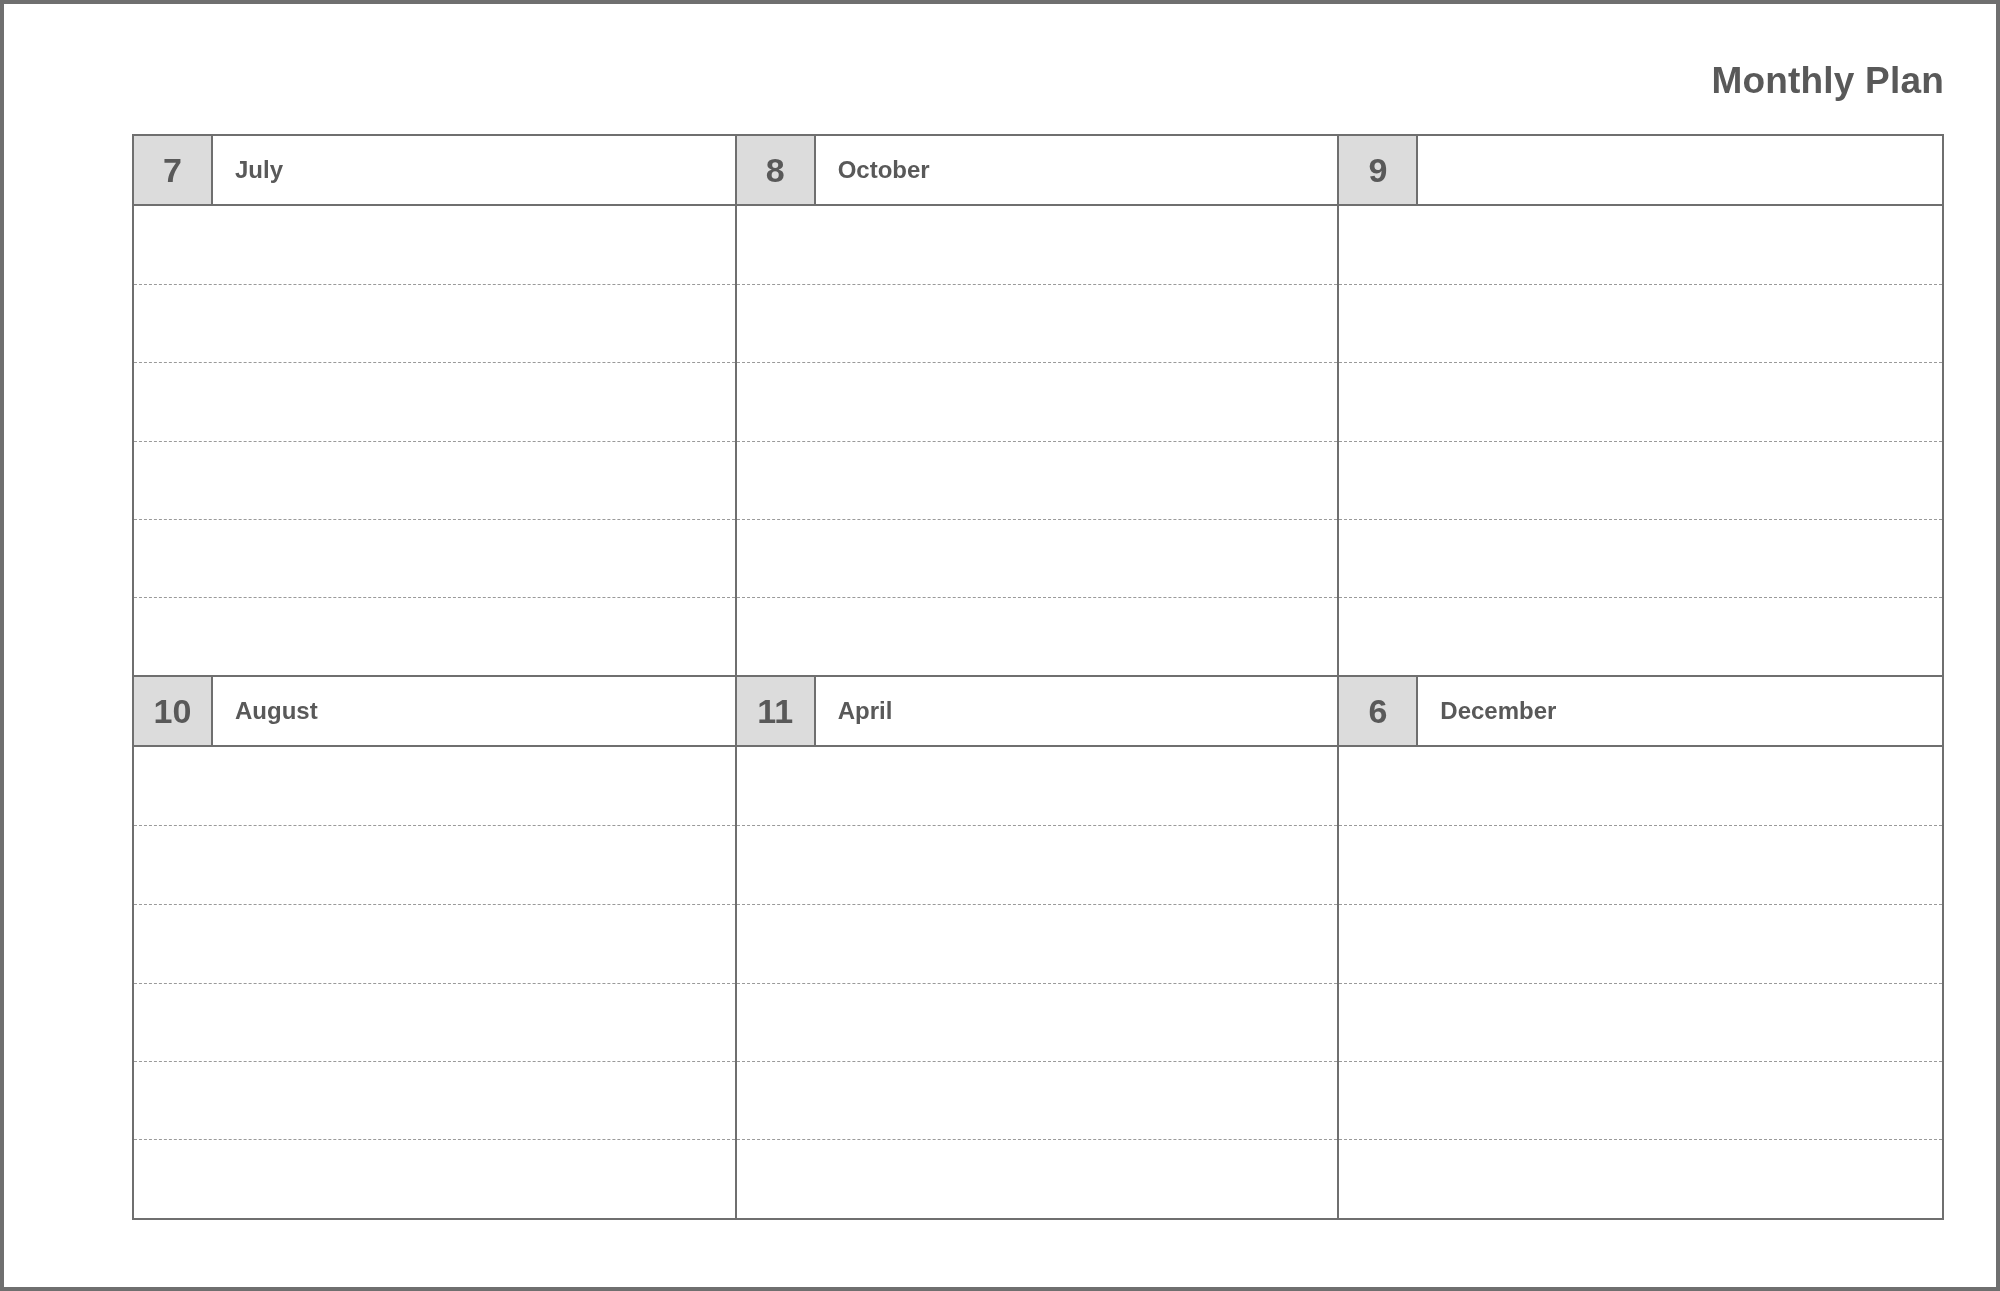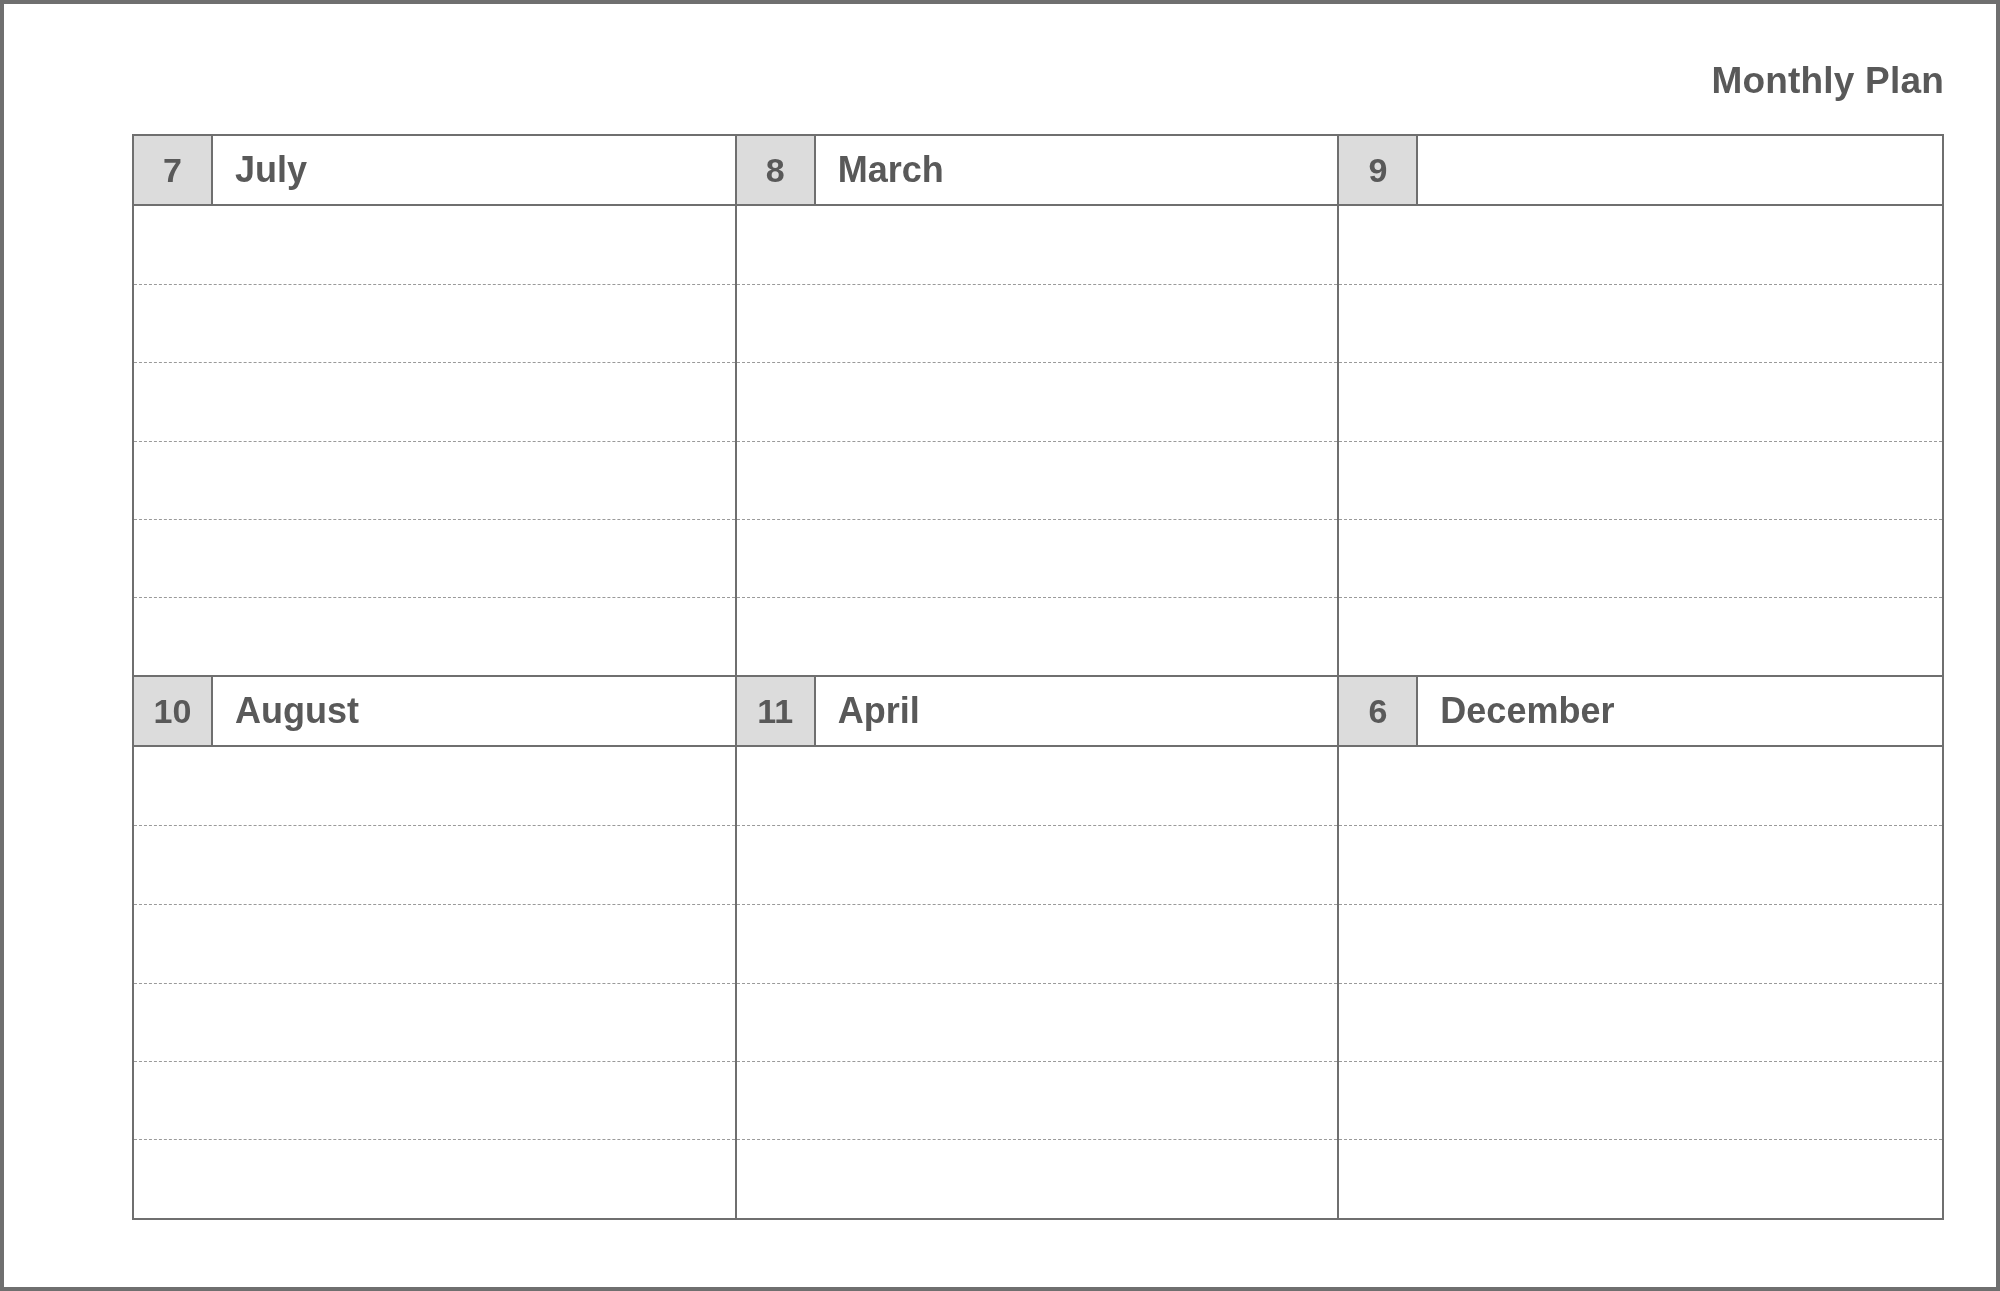--- a/index.html
+++ b/index.html
@@ -100,21 +100,21 @@
     color: #595959;
     border-right: 2px solid #6f6f6f;
     box-sizing: border-box;
   }
 
   .month-name {
     flex: 1 1 auto;
     display: flex;
     align-items: center;
     padding-left: 22px;
-    font-size: 36px;
+    font-size: 24px;
     font-weight: bold;
     color: #595959;
     box-sizing: border-box;
   }
 
   .cell-body {
     flex: 1 1 auto;
     position: relative;
     min-height: 0;
     overflow: hidden;
@@ -150,21 +150,21 @@
             <div class="line" style="top:33.33%"></div>
             <div class="line" style="top:50%"></div>
             <div class="line" style="top:66.66%"></div>
             <div class="line" style="top:83.33%"></div>
           </div>
         </div>
 
         <div class="cell">
           <div class="cell-head">
             <div class="month-num">8</div>
-            <div class="month-name">March</div>
+            <div class="month-name">October</div>
           </div>
           <div class="cell-body">
             <div class="line" style="top:16.66%"></div>
             <div class="line" style="top:33.33%"></div>
             <div class="line" style="top:50%"></div>
             <div class="line" style="top:66.66%"></div>
             <div class="line" style="top:83.33%"></div>
           </div>
         </div>
 

